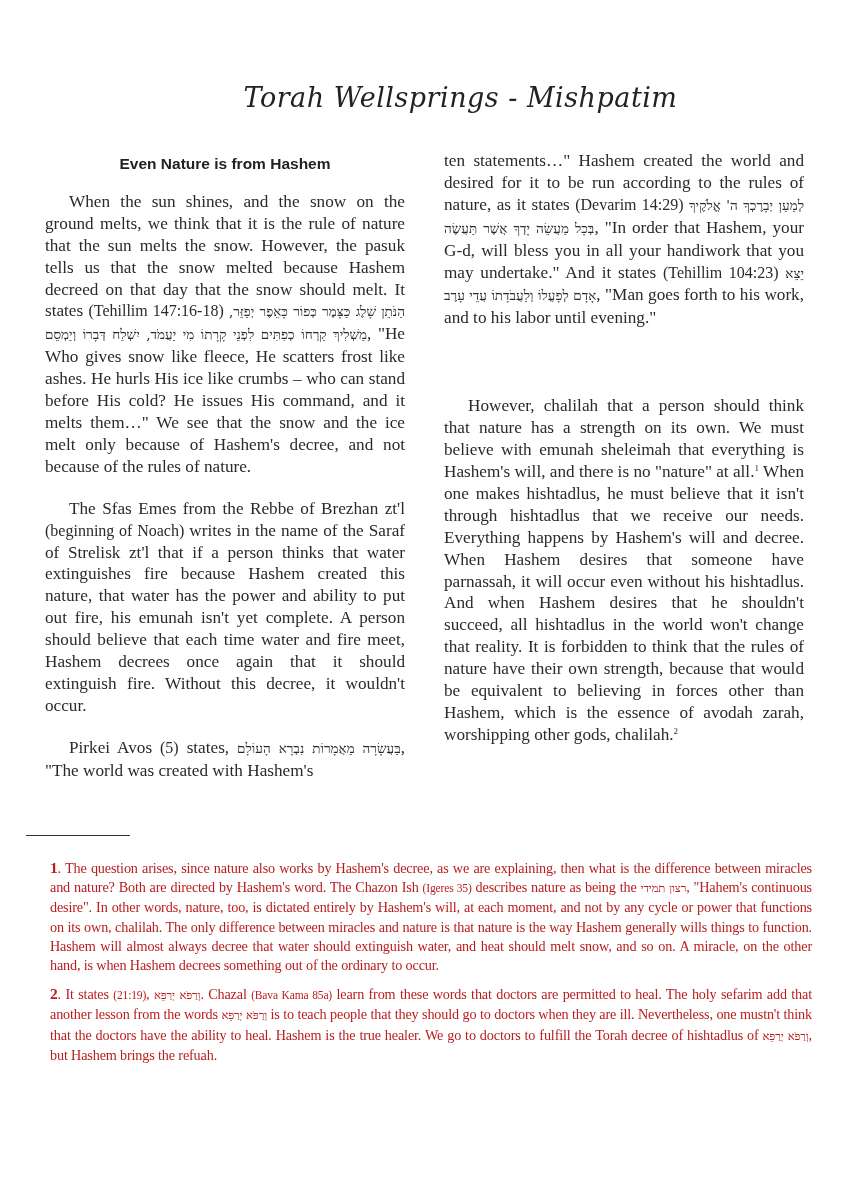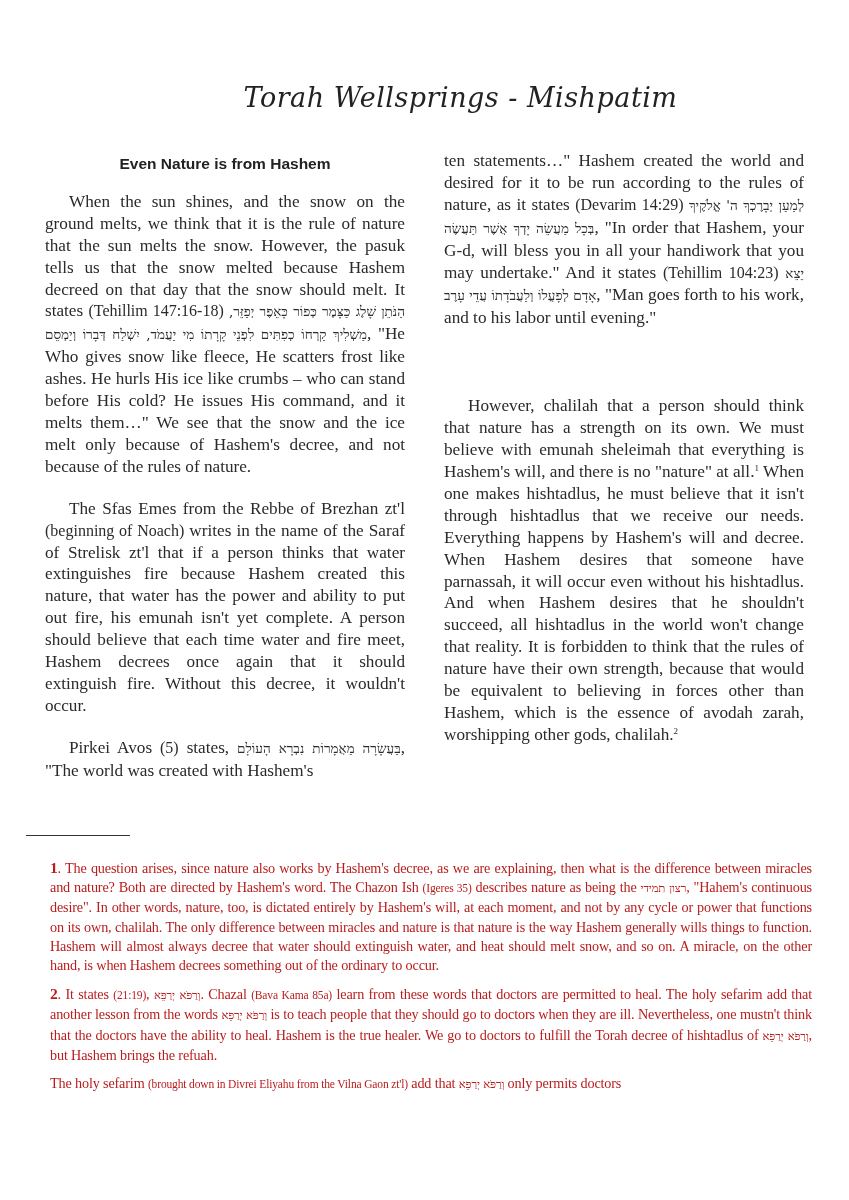--- a/index.html
+++ b/index.html
@@ -64,14 +64,13 @@
   <p class="para"><span>However, </span><span class="ital">chalilah</span><span> that a person should think that nature has a strength on its own. We must believe with emunah sheleimah that everything is Hashem's will, and there is no "nature" at all.</span><sup class="fn">1</sup><span> When one makes hishtadlus, he must believe that it isn't through hishtadlus that we receive our needs. Everything happens by Hashem's will and decree. When Hashem desires that someone have parnassah, it will occur even without his hishtadlus. And when Hashem desires that he shouldn't succeed, all hishtadlus in the world won't change that reality. It is forbidden to think that the rules of nature have their own strength, because that would be equivalent to believing in forces other than Hashem, which is the essence of avodah zarah, worshipping other gods, chalilah.</span><sup class="fn">2</sup></p>
 </div>
 
 <div class="footnote-rule"></div>
 
 <div class="footnotes">
   <p class="footnote"><span class="num">1</span><span>. The question arises, since nature also works by Hashem's decree, as we are explaining, then what is the difference between miracles and nature? Both are directed by Hashem's word. The Chazon Ish </span><span class="small">(Igeres 35)</span><span> describes nature as being the </span><span class="heb" dir="rtl">רצון תמידי</span><span>, "Hahem's continuous desire". In other words, nature, too, is dictated entirely by Hashem's will, at each moment, and not by any cycle or power that functions on its own, chalilah. The only difference between miracles and nature is that nature is the way Hashem generally wills things to function. Hashem will almost always decree that water should extinguish water, and heat should melt snow, and so on. A miracle, on the other hand, is when Hashem decrees something out of the ordinary to occur.</span></p>
 
   <p class="footnote"><span class="num">2</span><span>. It states </span><span class="small">(21:19)</span><span>, </span><span class="heb" dir="rtl">וְרַפֹּא יְרַפֵּא</span><span>. Chazal </span><span class="small">(Bava Kama 85a)</span><span> learn from these words that doctors are permitted to heal. The holy sefarim add that another lesson from the words </span><span class="heb" dir="rtl">וְרַפֹּא יְרַפֵּא</span><span> is to teach people that they should go to doctors when they are ill. Nevertheless, one mustn't think that the doctors have the ability to heal. Hashem is the true healer. We go to doctors to fulfill the Torah decree of hishtadlus of </span><span class="heb" dir="rtl">וְרַפֹּא יְרַפֵּא</span><span>, but Hashem brings the refuah.</span></p>
 
-  <p class="footnote"><span>The holy sefarim </span><span class="small">(brought down in Divrei Eliyahu from the Vilna Gaon zt'l)</span><span> add that </span><span class="heb" dir="rtl">וְרַפֹּא יְרַפֵּא</span><span> only permits doctors</span></p>
 </div>
 
 </body></html>

